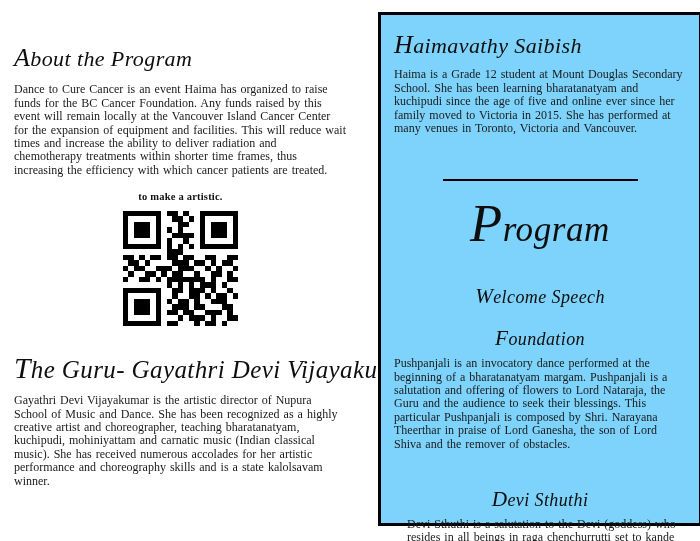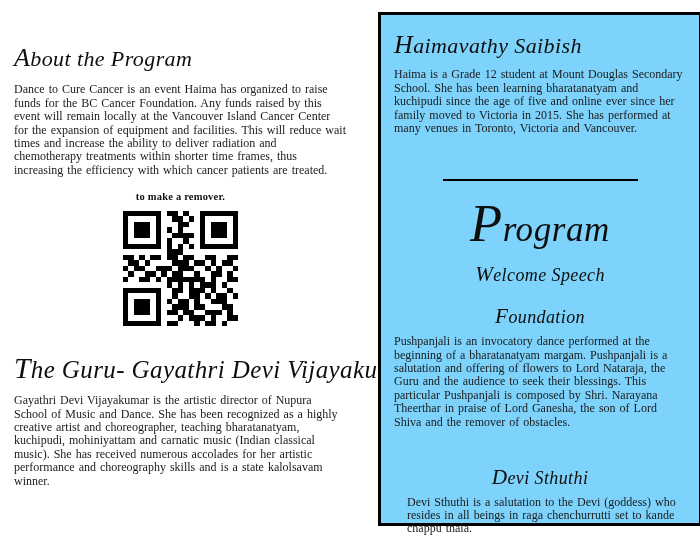--- a/index.html
+++ b/index.html
@@ -96,37 +96,37 @@
     font-size: 35px;
     margin-top: 10px;
     letter-spacing: 0.6px;
   }
   .program-title::first-letter { font-size: 1.5em; }
 
   .program-item-heading {
     text-align: center;
     font-size: 18px;
   }
-  .item-welcome { margin-top: 4px; }
+  .item-welcome { margin-top: 26px; }
   .item-pushpanjali-h { margin-top: 15px; }
   .item-pushpanjali-b { margin-top: 6px; }
   .item-devi-h { margin-top: 35px; }
   .item-devi-b { margin-top: 5px; margin-left: 13px; }
 </style>
 </head>
 <body>
 
 <div class="left-page">
 
   <h2 class="script-heading about-heading">About the Program</h2>
 
   <p class="body-text about-body">Dance to Cure Cancer is an event Haima has organized to raise funds for the BC Cancer Foundation. Any funds raised by this event will remain locally at the Vancouver Island Cancer Center for the expansion of equipment and facilities. This will reduce wait times and increase the ability to deliver radiation and chemotherapy treatments within shorter time frames, thus increasing the efficiency with which cancer patients are treated.</p>
 
   <div class="donation-note">
-    <div>to make a remover.</div>
+    <div>to make a artistic.</div>
   </div>
 
   <div class="qr" aria-label="donation QR code">
       <div class="qr-cell on"></div>
       <div class="qr-cell on"></div>
       <div class="qr-cell on"></div>
       <div class="qr-cell on"></div>
       <div class="qr-cell on"></div>
       <div class="qr-cell on"></div>
       <div class="qr-cell on"></div>

